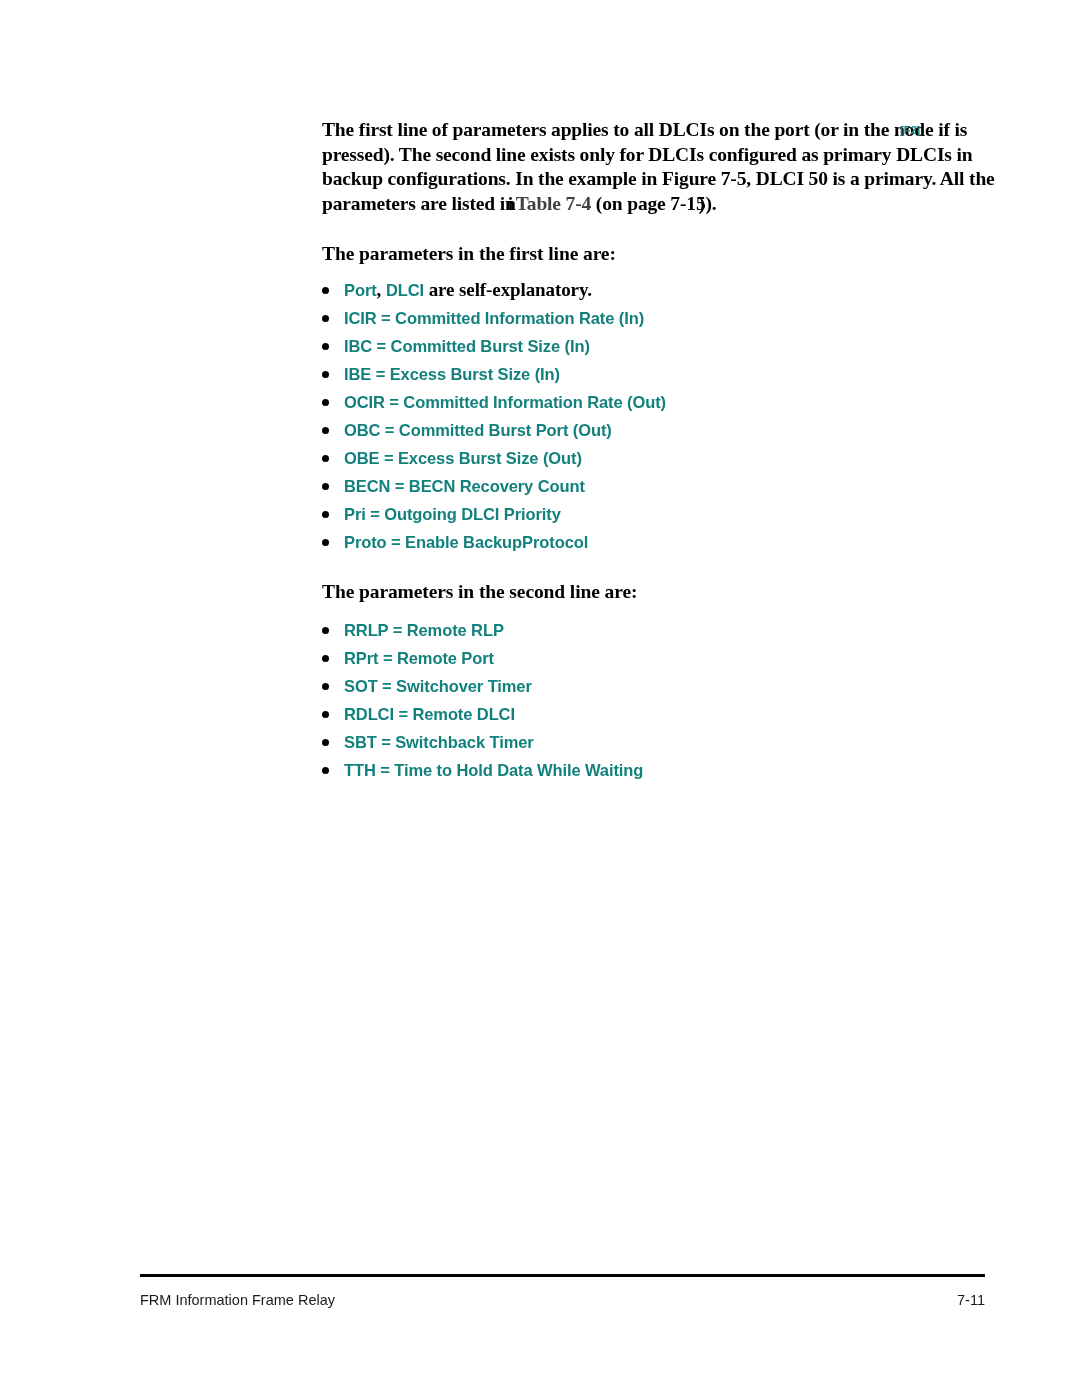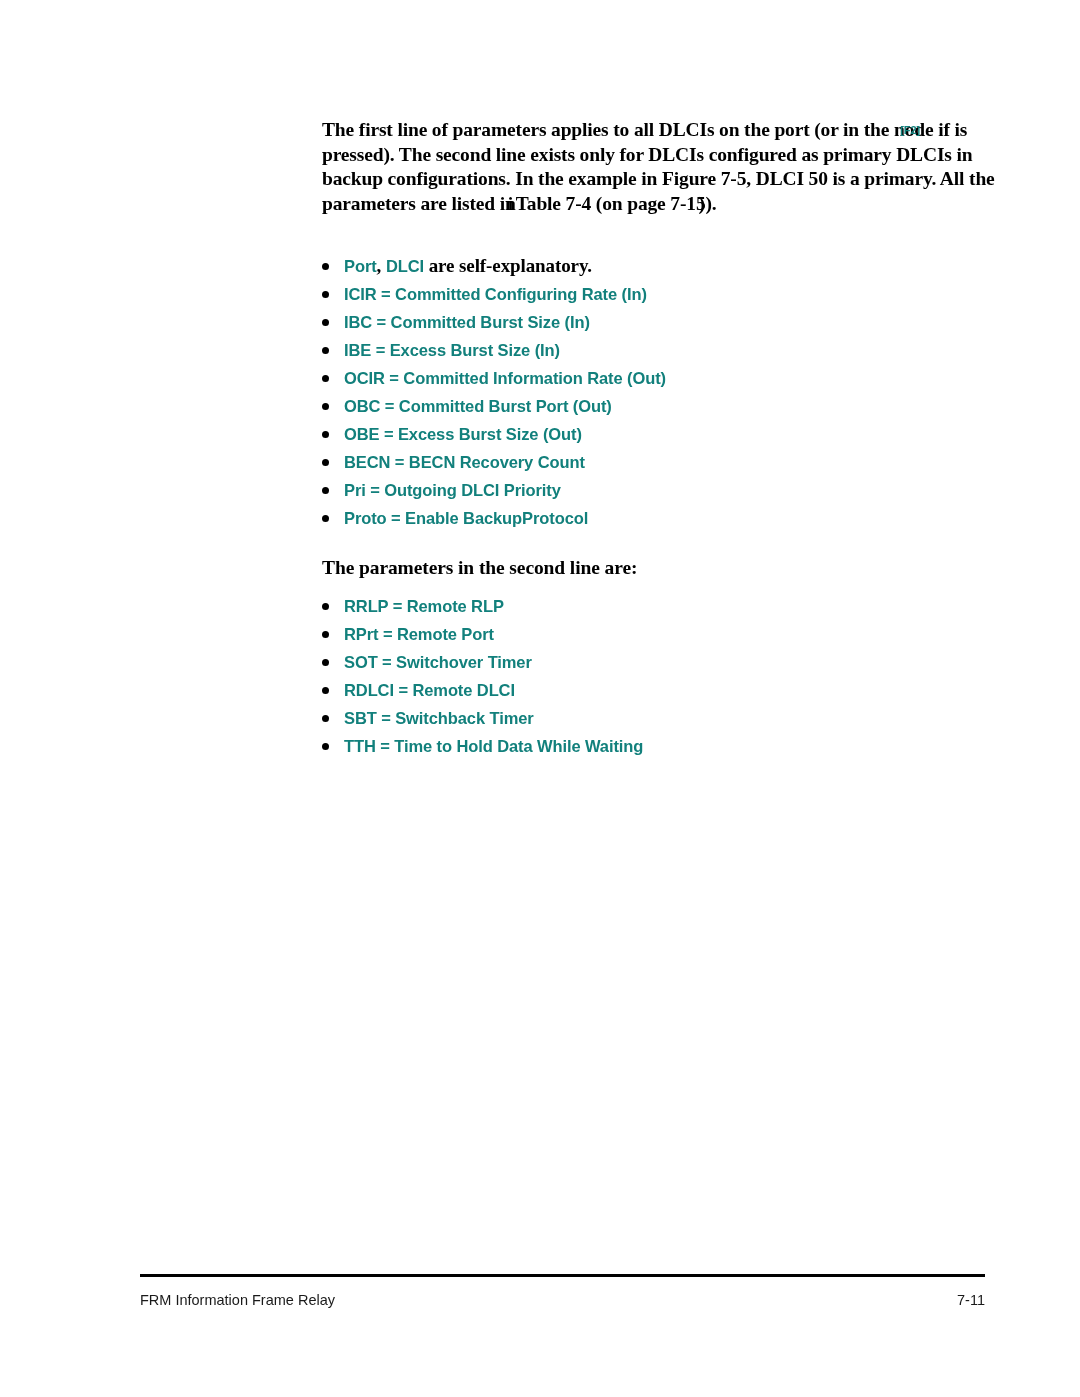--- a/index.html
+++ b/index.html
@@ -56,21 +56,21 @@
     top: 0;
     color: #12807c;
     font-family: "Liberation Sans", "DejaVu Sans", sans-serif;
     font-weight: bold;
     font-size: 11px;
     white-space: nowrap;
     text-align: right;
   }
 
   .link-blue {
-    color: #000000;
+    color: #404040;
     font-weight: bold;
   }
   .link-overlap {
     position: relative;
     display: inline-block;
     white-space: nowrap;
   }
   .link-overlap .ghost {
     position: absolute;
     left: -8px;
@@ -179,28 +179,29 @@
 <body>
 
 <div class="page">
 
   <div class="content">
 
     <p class="intro-para"><span>The first line of parameters applies to all DLCIs on the port (or in the no</span><span class="overlap-wrap"><span class="overlap-under">de if</span><span class="overlap-over">[F2]</span></span><span> is pressed). The second line exists only for DLCIs configured as primary DLCIs in backup configurations. In the example in Figure 7-5, DLCI 50 is a primary. All the parameters are listed in</span><span class="link-overlap"><span class="ghost">i</span><span class="link-blue">Table 7-4</span></span><span> (on page 7-15</span><span class="tail-overlap"><span class="ghost2">)</span><span>).</span></span></p>
 
     <div style="height:26px"></div>
 
+    <h2 class="sec-head">The parameters in the first line are:</h2>
 
     <div style="height:10px"></div>
 
     <ul class="bullets">
       <li class="mixed">
         <span class="dot"></span><span class="teal">Port</span><span>, </span><span class="teal">DLCI</span><span> are self-explanatory.</span>
       </li>
-      <li><span class="dot"></span><span class="btext">ICIR = Committed Configuring Rate (In)</span></li>
+      <li><span class="dot"></span><span class="btext">ICIR = Committed Information Rate (In)</span></li>
       <li><span class="dot"></span><span class="btext">IBC = Committed Burst Size (In)</span></li>
       <li><span class="dot"></span><span class="btext">IBE =  Excess Burst Size (In)</span></li>
       <li><span class="dot"></span><span class="btext">OCIR = Committed Information Rate (Out)</span></li>
       <li><span class="dot"></span><span class="btext">OBC =  Committed Burst Port (Out)</span></li>
       <li><span class="dot"></span><span class="btext">OBE =  Excess Burst Size (Out)</span></li>
       <li><span class="dot"></span><span class="btext">BECN = BECN Recovery Count</span></li>
       <li><span class="dot"></span><span class="btext">Pri = Outgoing DLCI Priority</span></li>
       <li><span class="dot"></span><span class="btext">Proto = Enable BackupProtocol</span></li>
     </ul>
 

